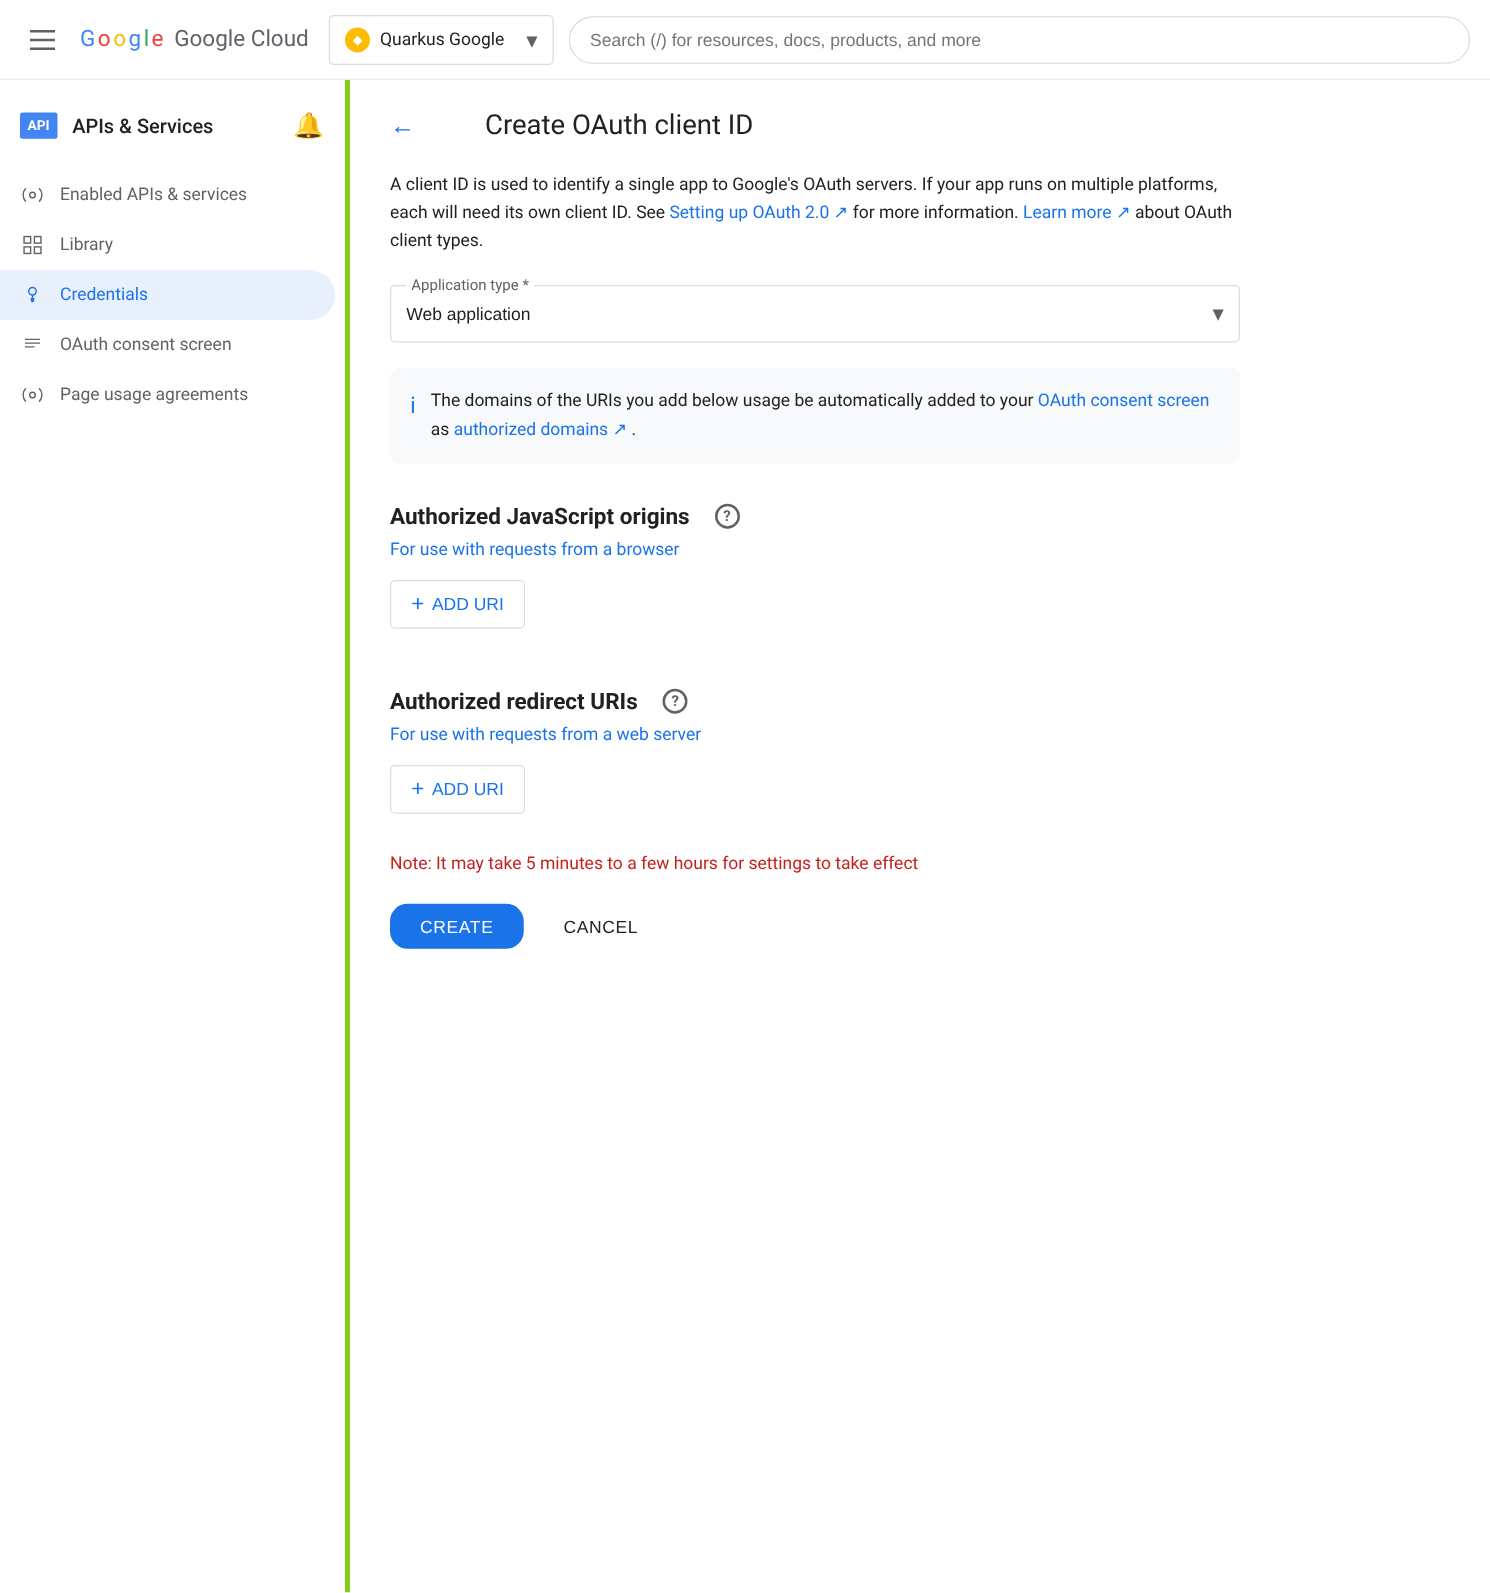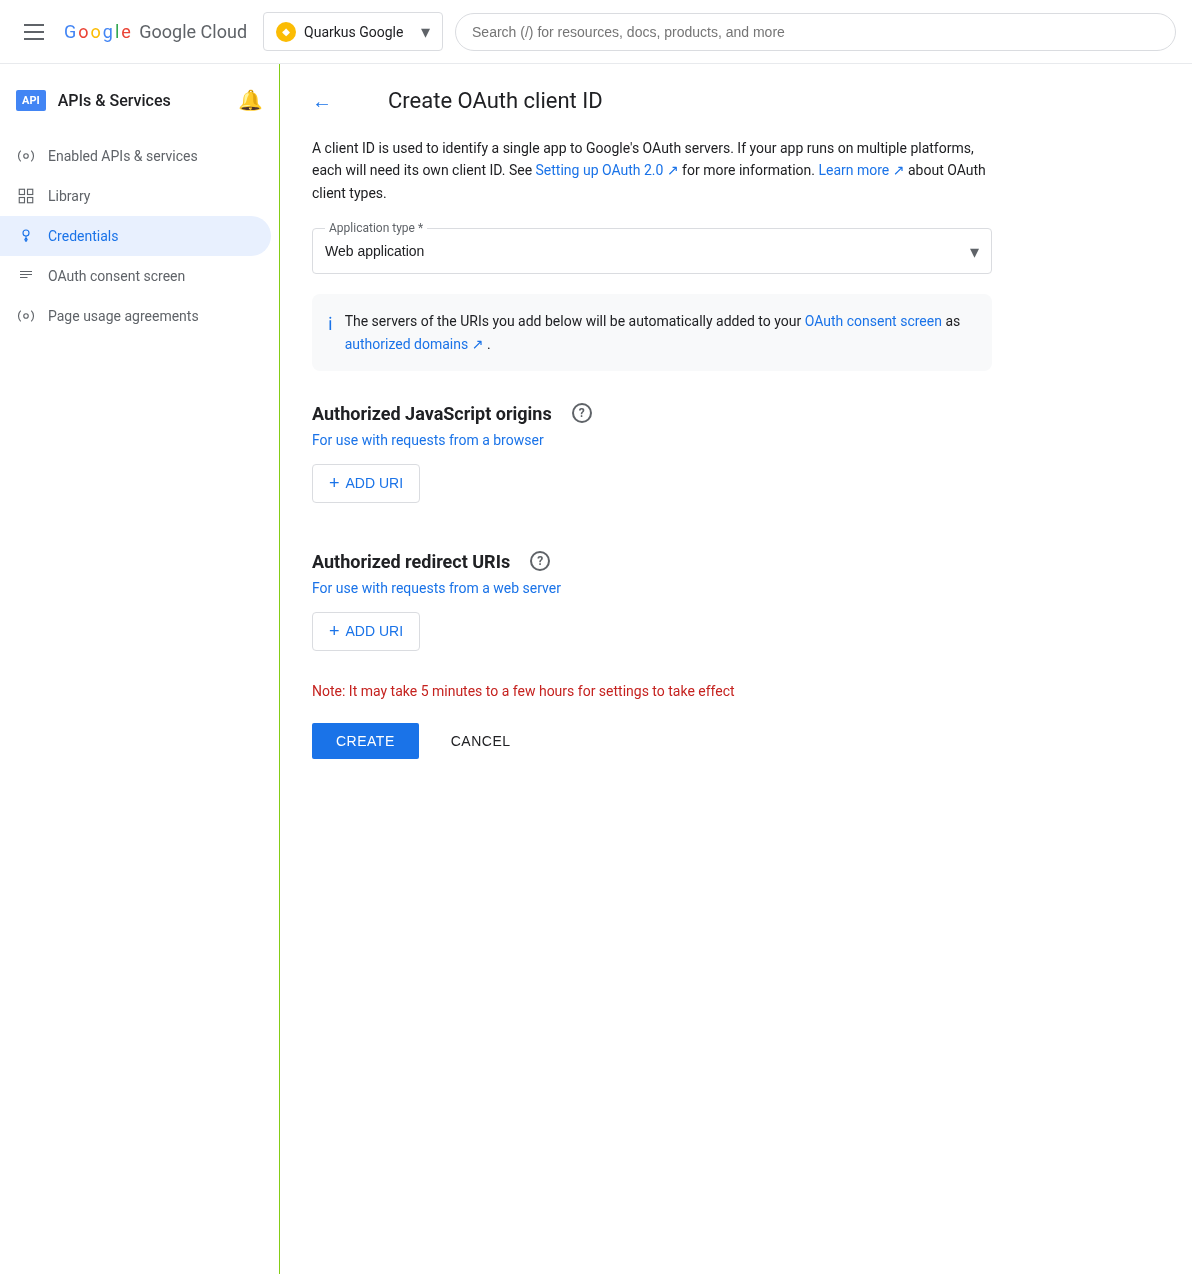--- a/index.html
+++ b/index.html
@@ -31,21 +31,21 @@
     .search-bar {
       flex: 1; border: 1px solid #dadce0; border-radius: 24px;
       padding: 10px 16px; font-size: 14px; color: #5f6368; outline: none;
     }
 
     
     .layout { display: flex; height: calc(1274px - 64px); }
 
     
     .sidebar {
-      width: 280px; border-right: 1px solid #84cc16;
+      width: 280px; border-right: 4px solid #84cc16;
       padding: 8px 0; flex-shrink: 0;
     }
     .sidebar-header {
       display: flex; align-items: center; gap: 12px;
       padding: 16px 16px 16px 16px;
     }
     .api-badge {
       background: #4285f4; color: #fff; font-size: 11px; font-weight: 700;
       padding: 4px 6px; border-radius: 2px;
     }
@@ -132,21 +132,21 @@
       font-weight: 500; margin-top: 8px;
     }
     .add-uri-btn .plus { font-size: 18px; font-weight: 400; }
 
     .note-text { font-size: 14px; color: #202124; margin-top: 32px; margin-bottom: 20px; }
     .note-text span { color: #c5221f; }
 
     .action-buttons { display: flex; align-items: center; gap: 16px; margin-top: 24px; margin-bottom: 40px; }
     .create-btn {
       background: #1a73e8; color: #fff; border: none;
-      border-radius: 2px; padding: 10px 24px; font-size: 14px; font-weight: 500;
+      border-radius: 14px; padding: 10px 24px; font-size: 14px; font-weight: 500;
       cursor: pointer; letter-spacing: 0.5px;
     }
     .cancel-btn {
       background: transparent; color: #202124; border: none;
       padding: 10px 16px; font-size: 14px; font-weight: 500;
       cursor: pointer; letter-spacing: 0.5px;
     }
 
     .uris-field-group { margin-bottom: 12px; }
   </style>
@@ -259,21 +259,21 @@
             <option value="web_application">Web application</option>
           </select>
           <span class="select-arrow">▾</span>
         </div>
       </div>
 
 
       <div class="info-box">
         <span class="info-icon">ℹ</span>
         <p class="info-text">
-          <span>The servers of the URIs you add below will be automatically added to your </span>
+          <span>The domains of the URIs you add below usage be automatically added to your </span>
           <a href="#">OAuth consent screen</a>
           <span> as </span>
           <a href="#">authorized domains ↗</a>
           <span>.</span>
         </p>
       </div>
 
       <div class="section-heading">
         <span>Authorized JavaScript origins</span>
         <div class="help-icon">?</div>

